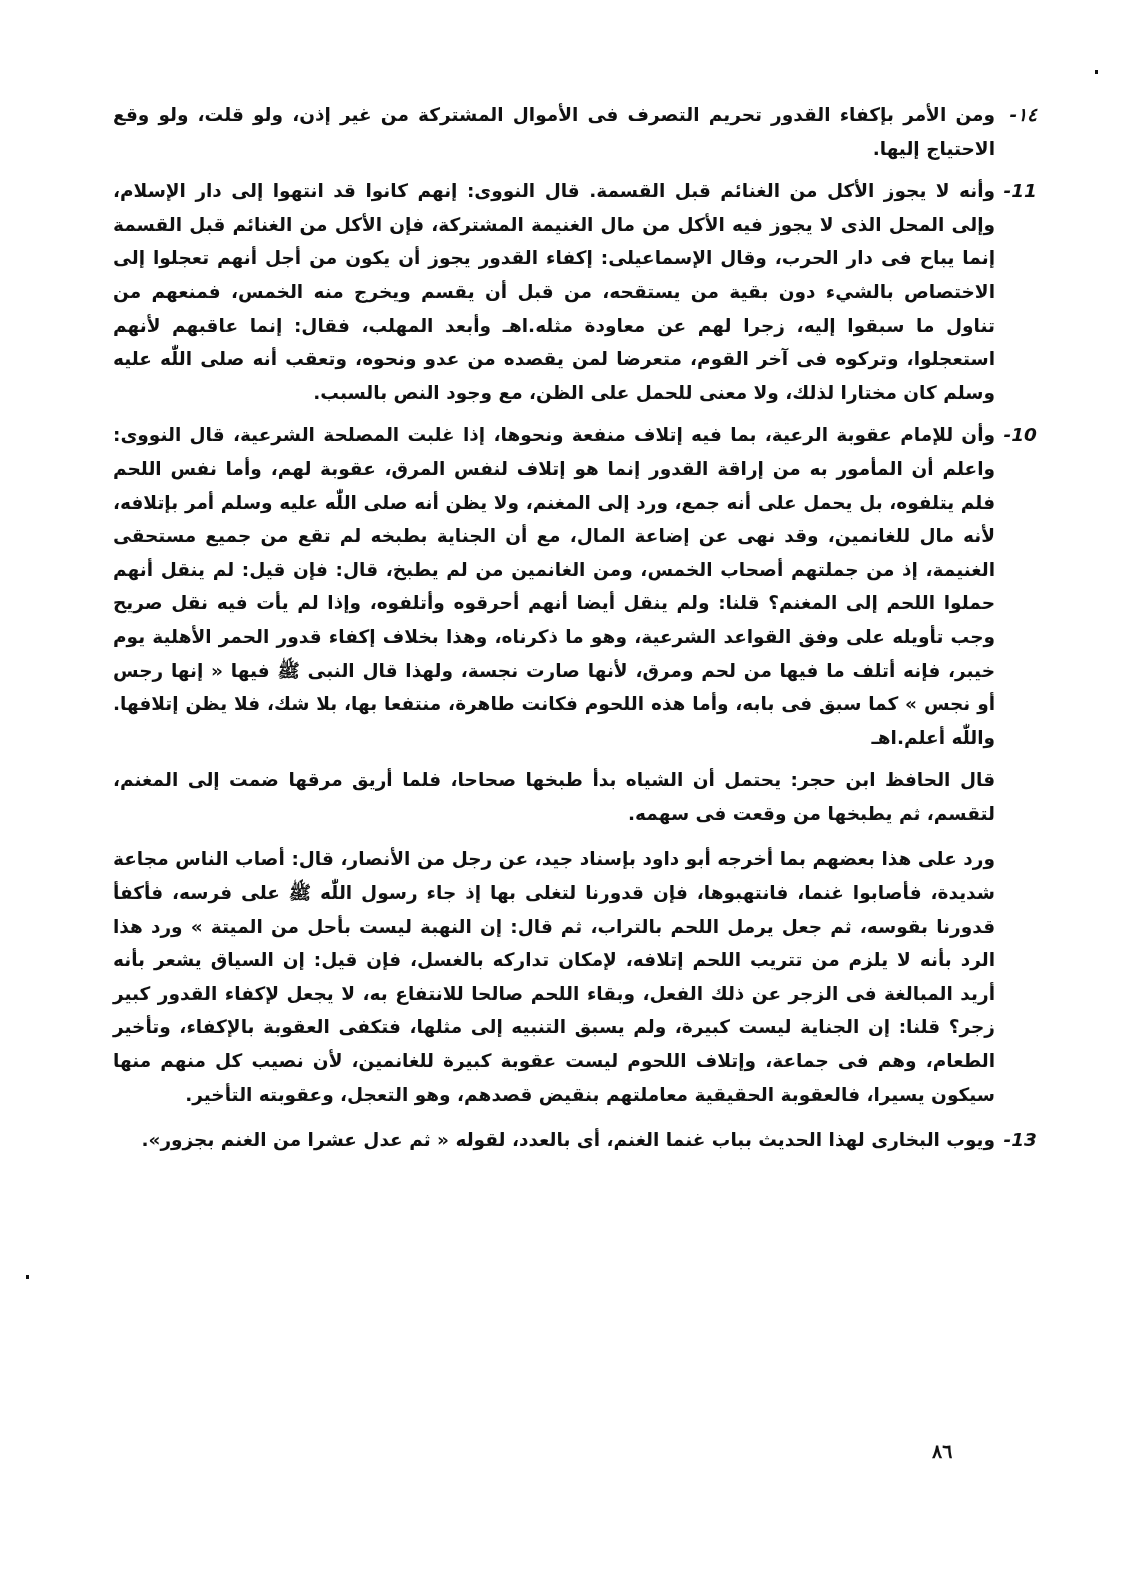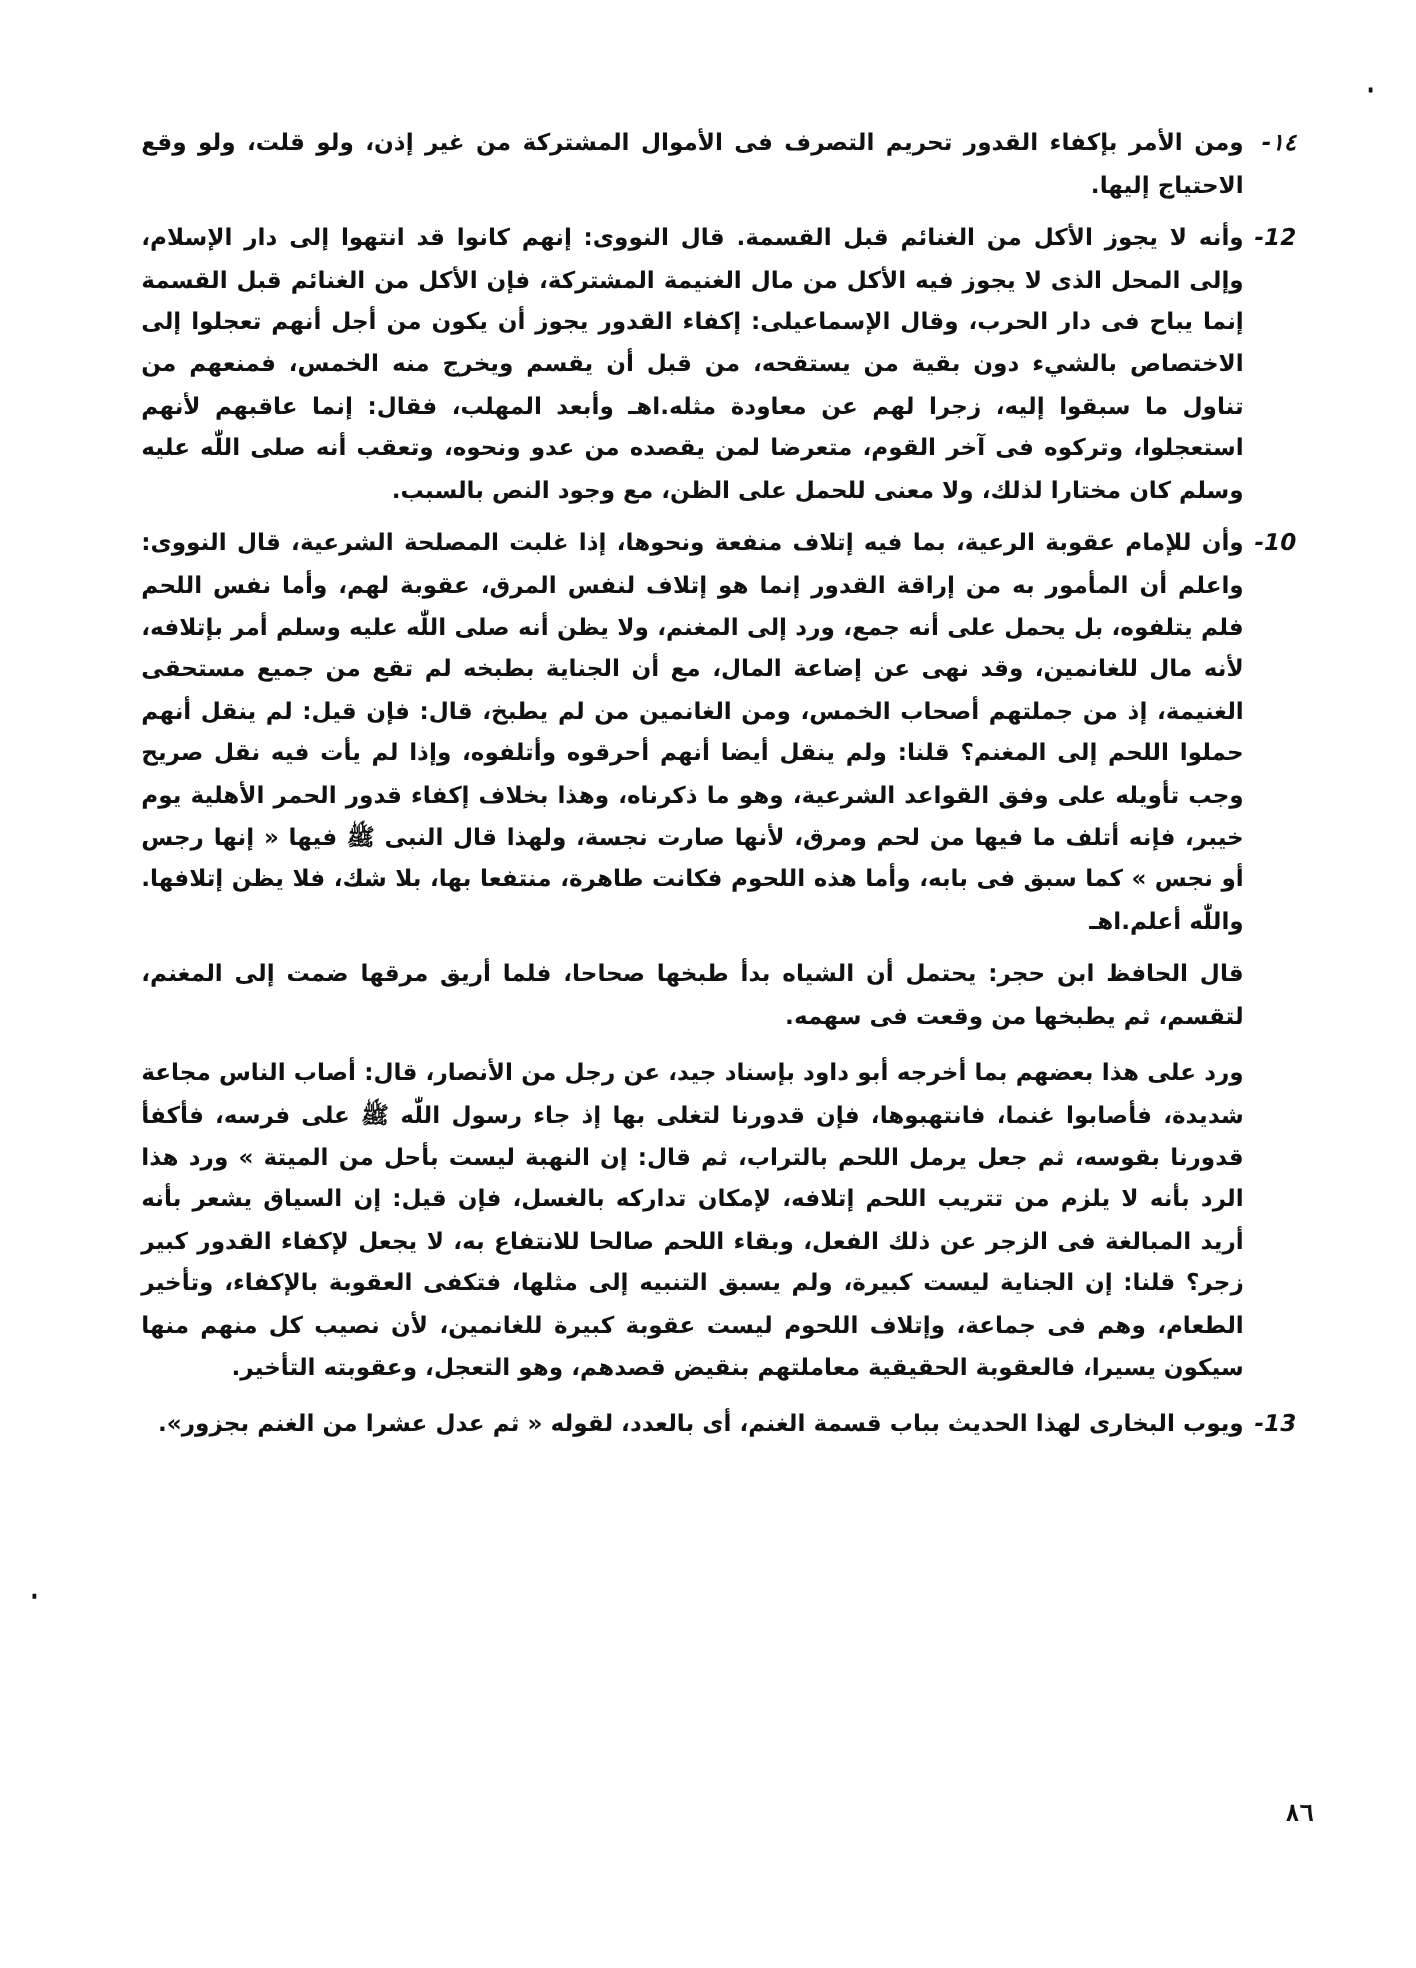--- a/index.html
+++ b/index.html
@@ -44,25 +44,25 @@
   .para {
     padding-right: 42px;
     font-size: 18.5px;
     line-height: 33.6px;
     font-weight: bold;
     margin-bottom: 12px;
     text-align-last: right;
   }
   .page-number {
     position: absolute;
-    left: 1001px;
+    left: 932px;
     top: 1440px;
     width: 50px;
-    text-align: right;
-    font-family: Liberation Mono, monospace;
+    text-align: left;
+    font-family: Liberation Serif, serif;
     font-weight: bold;
     font-size: 19px;
     direction: rtl;
   }
   .speck {
     position: absolute;
     width: 3px;
     height: 4px;
     background: #111;
   }
@@ -71,36 +71,36 @@
 <body>
 
 <div class="page">
 
   <div class="item">
     <span class="num">١٤-</span>
     <span>ومن الأمر بإكفاء القدور تحريم التصرف فى الأموال المشتركة من غير إذن، ولو قلت، ولو وقع الاحتياج إليها.</span>
   </div>
 
   <div class="item">
-    <span class="num">12-</span>
+    <span class="num">11-</span>
     <span>وأنه لا يجوز الأكل من الغنائم قبل القسمة. قال النووى: إنهم كانوا قد انتهوا إلى دار الإسلام، وإلى المحل الذى لا يجوز فيه الأكل من مال الغنيمة المشتركة، فإن الأكل من الغنائم قبل القسمة إنما يباح فى دار الحرب، وقال الإسماعيلى: إكفاء القدور يجوز أن يكون من أجل أنهم تعجلوا إلى الاختصاص بالشيء دون بقية من يستقحه، من قبل أن يقسم ويخرج منه الخمس، فمنعهم من تناول ما سبقوا إليه، زجرا لهم عن معاودة مثله.اهـ وأبعد المهلب، فقال: إنما عاقبهم لأنهم استعجلوا، وتركوه فى آخر القوم، متعرضا لمن يقصده من عدو ونحوه، وتعقب أنه صلى اللّٰه عليه وسلم كان مختارا لذلك، ولا معنى للحمل على الظن، مع وجود النص بالسبب.</span>
   </div>
 
   <div class="item">
     <span class="num">10-</span>
     <span>وأن للإمام عقوبة الرعية، بما فيه إتلاف منفعة ونحوها، إذا غلبت المصلحة الشرعية، قال النووى: واعلم أن المأمور به من إراقة القدور إنما هو إتلاف لنفس المرق، عقوبة لهم، وأما نفس اللحم فلم يتلفوه، بل يحمل على أنه جمع، ورد إلى المغنم، ولا يظن أنه صلى اللّٰه عليه وسلم أمر بإتلافه، لأنه مال للغانمين، وقد نهى عن إضاعة المال، مع أن الجناية بطبخه لم تقع من جميع مستحقى الغنيمة، إذ من جملتهم أصحاب الخمس، ومن الغانمين من لم يطبخ، قال: فإن قيل: لم ينقل أنهم حملوا اللحم إلى المغنم؟ قلنا: ولم ينقل أيضا أنهم أحرقوه وأتلفوه، وإذا لم يأت فيه نقل صريح وجب تأويله على وفق القواعد الشرعية، وهو ما ذكرناه، وهذا بخلاف إكفاء قدور الحمر الأهلية يوم خيبر، فإنه أتلف ما فيها من لحم ومرق، لأنها صارت نجسة، ولهذا قال النبى ﷺ فيها « إنها رجس أو نجس » كما سبق فى بابه، وأما هذه اللحوم فكانت طاهرة، منتفعا بها، بلا شك، فلا يظن إتلافها. واللّٰه أعلم.اهـ</span>
   </div>
 
   <div class="para">قال الحافظ ابن حجر: يحتمل أن الشياه بدأ طبخها صحاحا، فلما أريق مرقها ضمت إلى المغنم، لتقسم، ثم يطبخها من وقعت فى سهمه.</div>
 
   <div class="para">ورد على هذا بعضهم بما أخرجه أبو داود بإسناد جيد، عن رجل من الأنصار، قال: أصاب الناس مجاعة شديدة، فأصابوا غنما، فانتهبوها، فإن قدورنا لتغلى بها إذ جاء رسول اللّٰه ﷺ على فرسه، فأكفأ قدورنا بقوسه، ثم جعل يرمل اللحم بالتراب، ثم قال: إن النهبة ليست بأحل من الميتة » ورد هذا الرد بأنه لا يلزم من تتريب اللحم إتلافه، لإمكان تداركه بالغسل، فإن قيل: إن السياق يشعر بأنه أريد المبالغة فى الزجر عن ذلك الفعل، وبقاء اللحم صالحا للانتفاع به، لا يجعل لإكفاء القدور كبير زجر؟ قلنا: إن الجناية ليست كبيرة، ولم يسبق التنبيه إلى مثلها، فتكفى العقوبة بالإكفاء، وتأخير الطعام، وهم فى جماعة، وإتلاف اللحوم ليست عقوبة كبيرة للغانمين، لأن نصيب كل منهم منها سيكون يسيرا، فالعقوبة الحقيقية معاملتهم بنقيض قصدهم، وهو التعجل، وعقوبته التأخير.</div>
 
   <div class="item">
     <span class="num">13-</span>
-    <span>ويوب البخارى لهذا الحديث بباب قسمة الغنم، أى بالعدد، لقوله « ثم عدل عشرا من الغنم بجزور».</span>
+    <span>ويوب البخارى لهذا الحديث بباب غنما الغنم، أى بالعدد، لقوله « ثم عدل عشرا من الغنم بجزور».</span>
   </div>
 
 </div>
 
 <div class="page-number">٨٦</div>
 
 <div class="speck" style="left:1095px; top:70px;"></div>
 <div class="speck" style="left:26px; top:1275px;"></div>
 
 </body></html>

